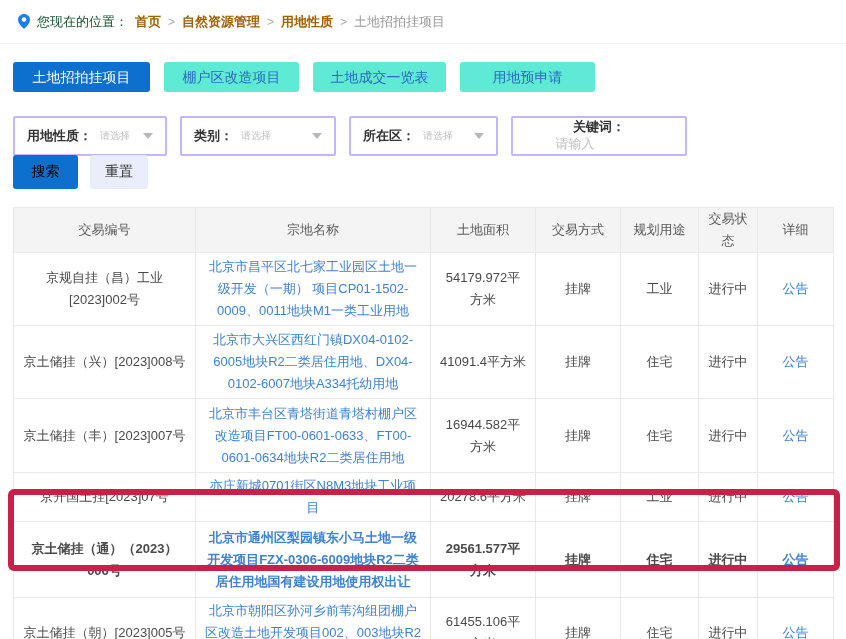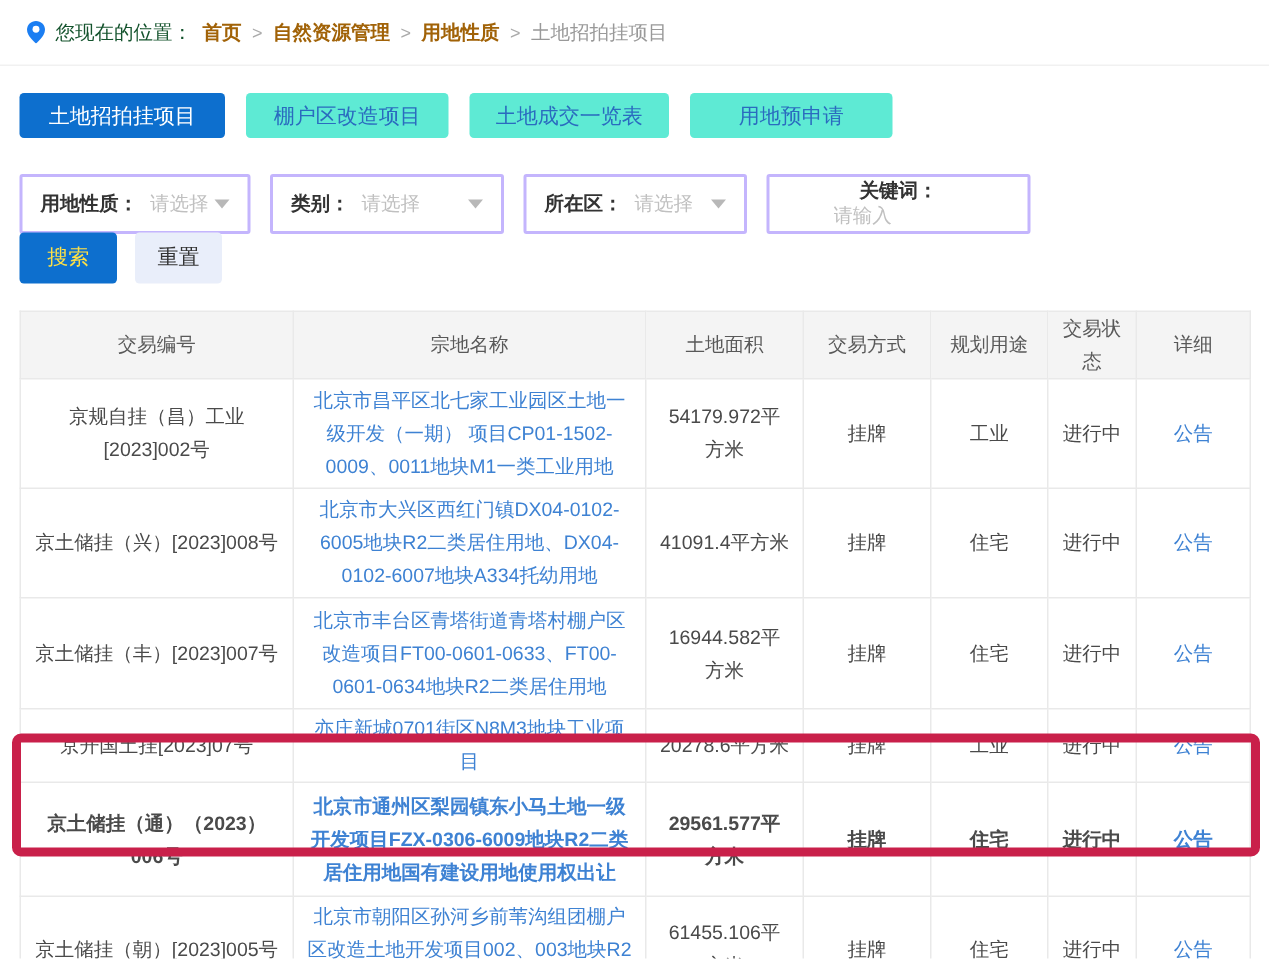--- a/index.html
+++ b/index.html
@@ -40,36 +40,36 @@
   .filters { position: absolute; top: 103px; left: 13px; display: flex; gap: 13px; }
   .filter-box {
     height: 40px; border: 2px solid #c4b5fd; border-radius: 2px; background: #fff;
     display: flex; align-items: center; padding: 0 12px; cursor: pointer; margin-top: 13px;
   }
   .filter-box:nth-child(1) { width: 154px; }
   .filter-box:nth-child(2) { width: 156px; }
   .filter-box:nth-child(3) { width: 149px; }
   .filter-box:nth-child(4) { width: 176px; cursor: text; flex-direction: column; }
   .filter-label { font-size: 13px; font-weight: bold; color: #333; white-space: nowrap; }
-  .filter-placeholder { font-size: 13px; color: #c0c0c0; margin-left: 8px; white-space: nowrap; }
+  .filter-placeholder { font-size: 10px; color: #c0c0c0; margin-left: 8px; white-space: nowrap; }
   .chevron {
     margin-left: auto; width: 0; height: 0;
     border-left: 5px solid transparent; border-right: 5px solid transparent;
     border-top: 6px solid #b8b8b8;
   }
   .keyword-input {
     border: none; outline: none; font-size: 13px; margin-left: 8px; width: 95px;
     font-family: "Liberation Sans", sans-serif; color: #333; background: transparent;
   }
   .keyword-input::placeholder { color: #c0c0c0; }
   
   .actions { position: absolute; top: 155px; left: 13px; display: flex; gap: 12px; }
   .btn { height: 34px; border: none; border-radius: 3px; font-size: 14px; cursor: pointer;
          font-family: "Liberation Sans", sans-serif; }
-  .btn-search { width: 65px; background: #0d6fce; color: #fde047; }
+  .btn-search { width: 65px; background: #0d6fce; color: #000000; }
   .btn-reset  { width: 58px; background: #e9eefa; color: #333; }
   
   .projects-table {
     position: absolute; top: 207px; left: 13px; width: 820px;
     border-collapse: collapse; table-layout: fixed; font-size: 13px; background: #fff;
   }
   .projects-table th, .projects-table td {
     border: 1px solid #e9e9e9; text-align: center; vertical-align: middle;
     padding: 2px 9px; line-height: 22px; overflow: hidden;
   }

